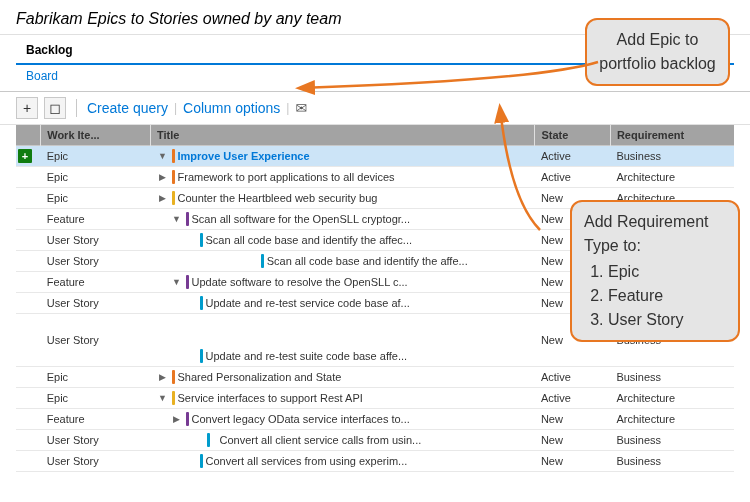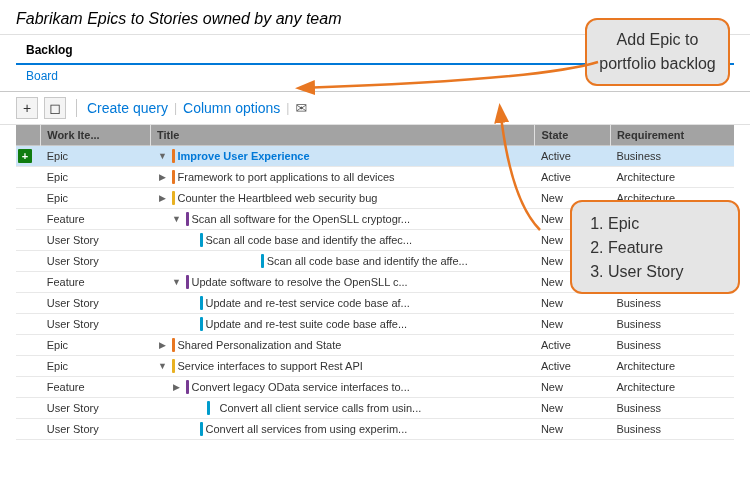--- a/index.html
+++ b/index.html
@@ -370,21 +370,21 @@
                 <span class="title-text">Update and re-test service code base af...</span>
               </div>
             </td>
             <td class="col-state">New</td>
             <td class="col-req">Business</td>
           </tr>
           <tr>
             <td class="add-col"></td>
             <td class="col-workitem">User Story</td>
             <td class="col-title">
-              <div class="title-cell" style="padding-left: 28px;">
+              <div class="title-cell" style="padding-left: 28px; margin-top: 32px;">
                 <span style="width: 12px; display: inline-block;"></span>
                 <span class="color-bar" style="background-color: rgb(0, 156, 204);"></span>
                 <span class="title-text">Update and re-test suite code base affe...</span>
               </div>
             </td>
             <td class="col-state">New</td>
             <td class="col-req">Business</td>
           </tr>
           <tr>
             <td class="add-col"></td>
@@ -455,20 +455,21 @@
     </table>
   </div>
 
   <div class="annotations">
 
     <div class="annotation-box top-right">
       <span>Add Epic to portfolio backlog</span>
     </div>
 
     <div class="annotation-box bottom-right">
+      <div>Add Requirement Type to:</div>
       <ol>
         <li>Epic</li>
         <li>Feature</li>
         <li>User Story</li>
       </ol>
     </div>
 
     <svg class="arrows-svg" xmlns="http://www.w3.org/2000/svg">
 
       <path d="M 598 62 Q 540 80 300 88" stroke="#e87722" stroke-width="2.5" fill="none" marker-end="url(#arrowhead1)"></path>

